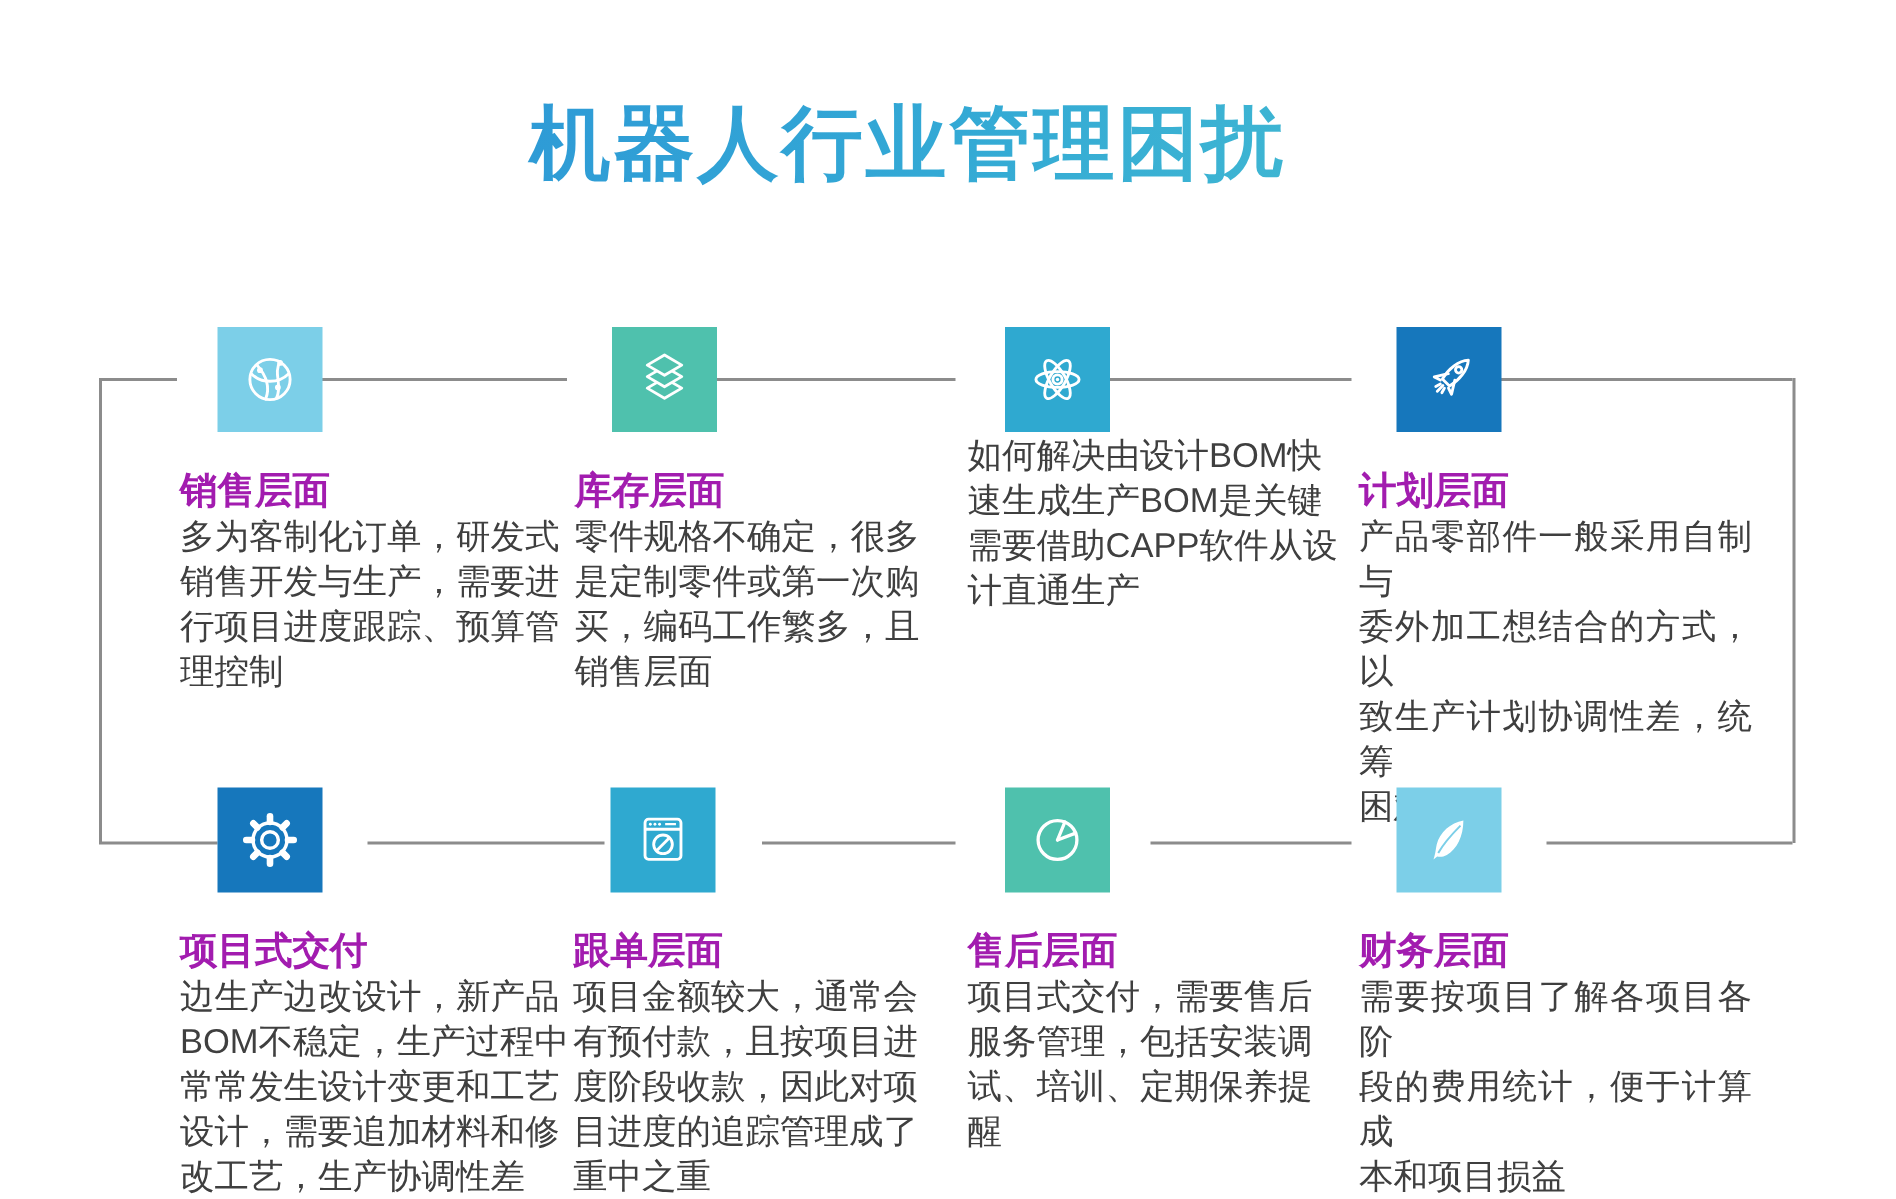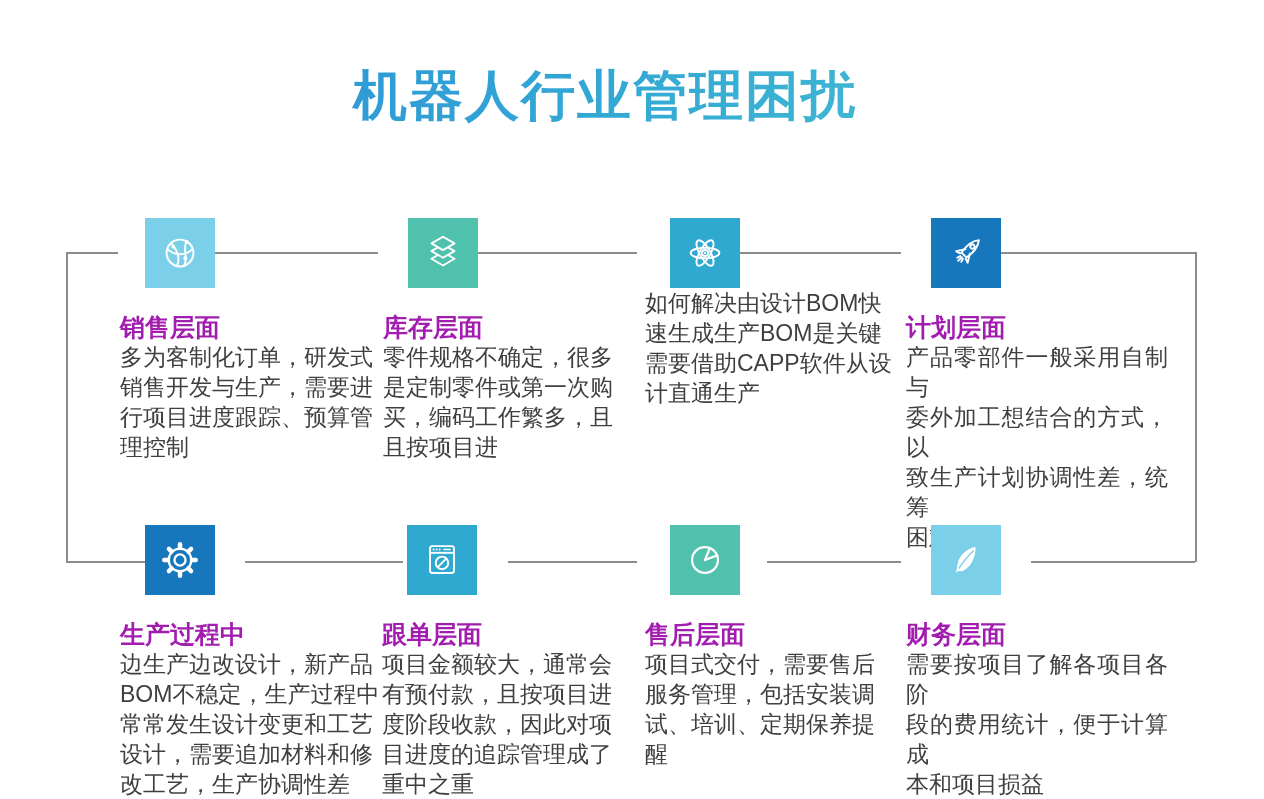--- a/index.html
+++ b/index.html
@@ -110,21 +110,21 @@
           <path d="M24 23 L36 30 L24 37 L12 30 Z"></path>
           <path d="M24 15 L36 22 L24 29 L12 22 Z"></path>
           <path d="M24 7 L36 14 L24 21 L12 14 Z"></path>
         </g>
       </svg>
     </div>
     <h2 class="card-title">库存层面</h2>
     <p class="card-body">零件规格不确定，很多
 是定制零件或第一次购
 买，编码工作繁多，且
-且按项目进</p>
+销售层面</p>
   </section>
 
   <section class="card" style="left:645px;top:198px">
     <div class="icon-box bg-cyan">
       <svg width="46" height="46" viewBox="0 0 48 48">
         <g stroke="#fff" stroke-width="2" fill="none">
           <ellipse cx="24" cy="24" rx="15" ry="5.5"></ellipse>
           <ellipse cx="24" cy="24" rx="15" ry="5.5" transform="rotate(60 24 24)"></ellipse>
           <ellipse cx="24" cy="24" rx="15" ry="5.5" transform="rotate(120 24 24)"></ellipse>
           <circle cx="24" cy="24" r="3.2"></circle>
@@ -171,21 +171,21 @@
             <path d="M24 36.5 L24 40.5"></path>
             <path d="M15.2 32.8 L12.4 35.6"></path>
             <path d="M11.5 24 L7.5 24"></path>
             <path d="M15.2 15.2 L12.4 12.4"></path>
             <path d="M24 11.5 L24 7.5"></path>
             <path d="M32.8 15.2 L35.6 12.4"></path>
           </g>
         </g>
       </svg>
     </div>
-    <h2 class="card-title">生产过程中</h2>
+    <h2 class="card-title">项目式交付</h2>
     <p class="card-body">边生产边改设计，新产品
 BOM不稳定，生产过程中
 常常发生设计变更和工艺
 设计，需要追加材料和修
 改工艺，生产协调性差</p>
   </section>
 
   <section class="card" style="left:382px;top:505px">
     <div class="icon-box bg-cyan">
       <svg width="46" height="46" viewBox="0 0 48 48">

